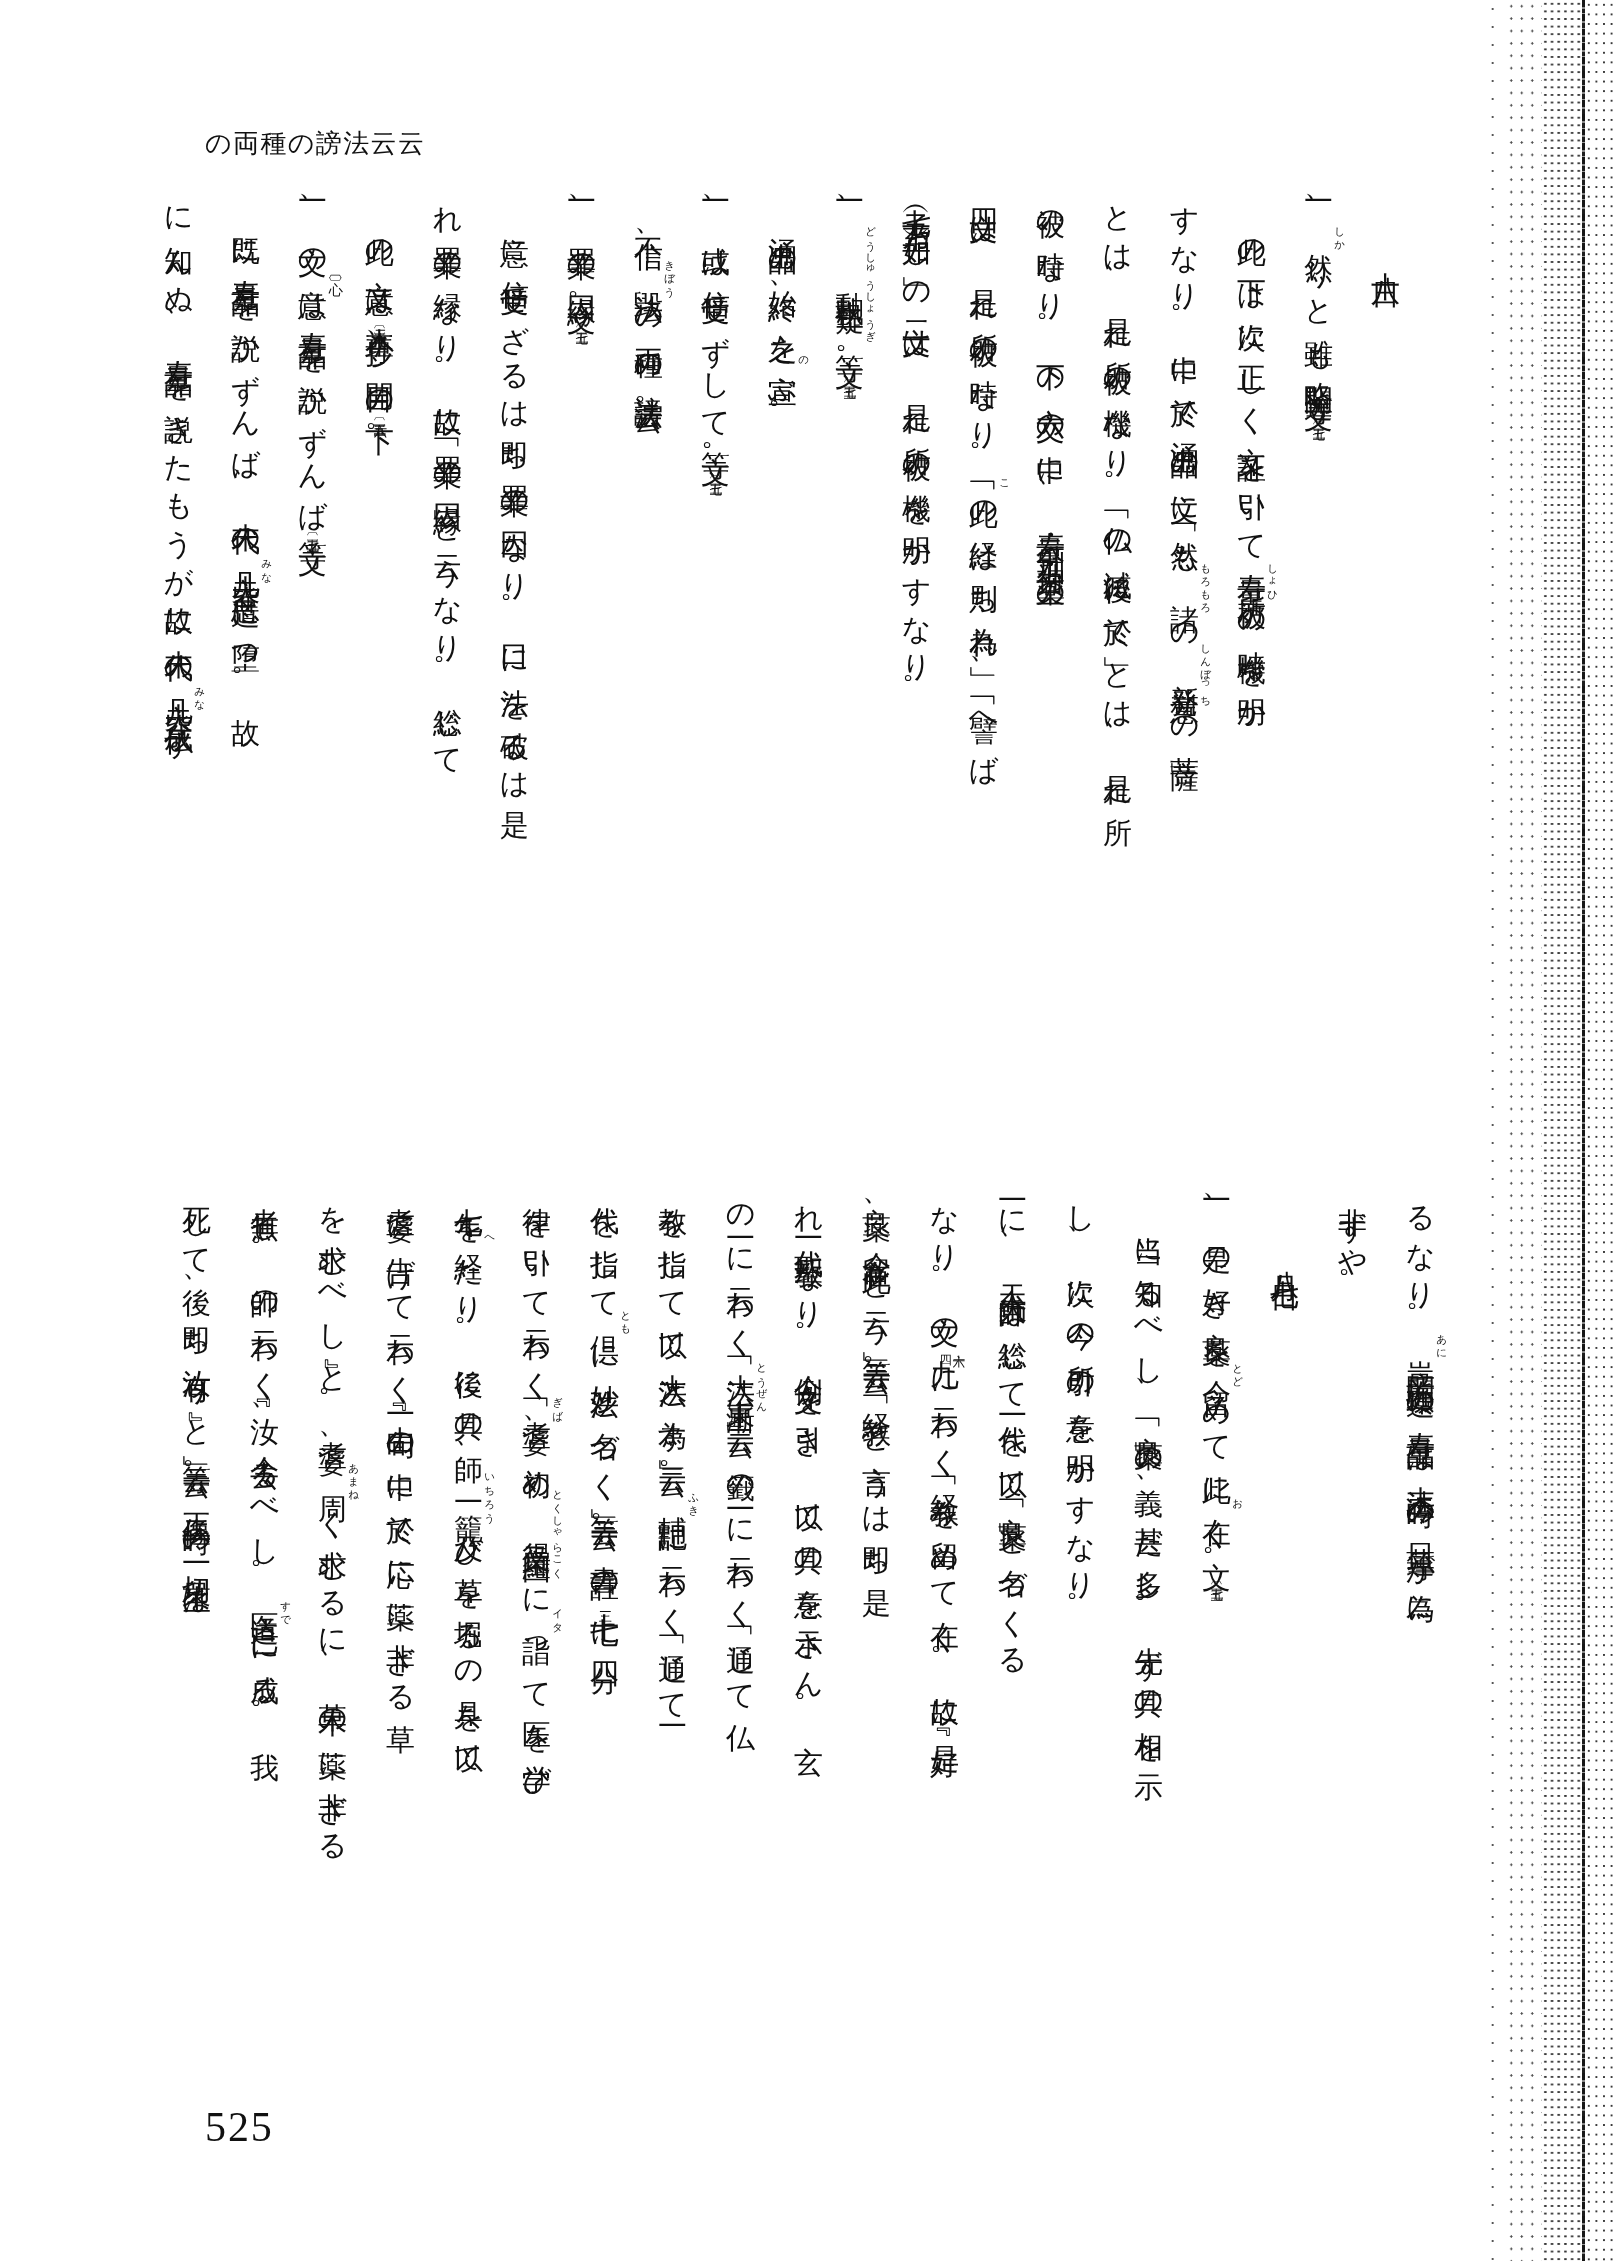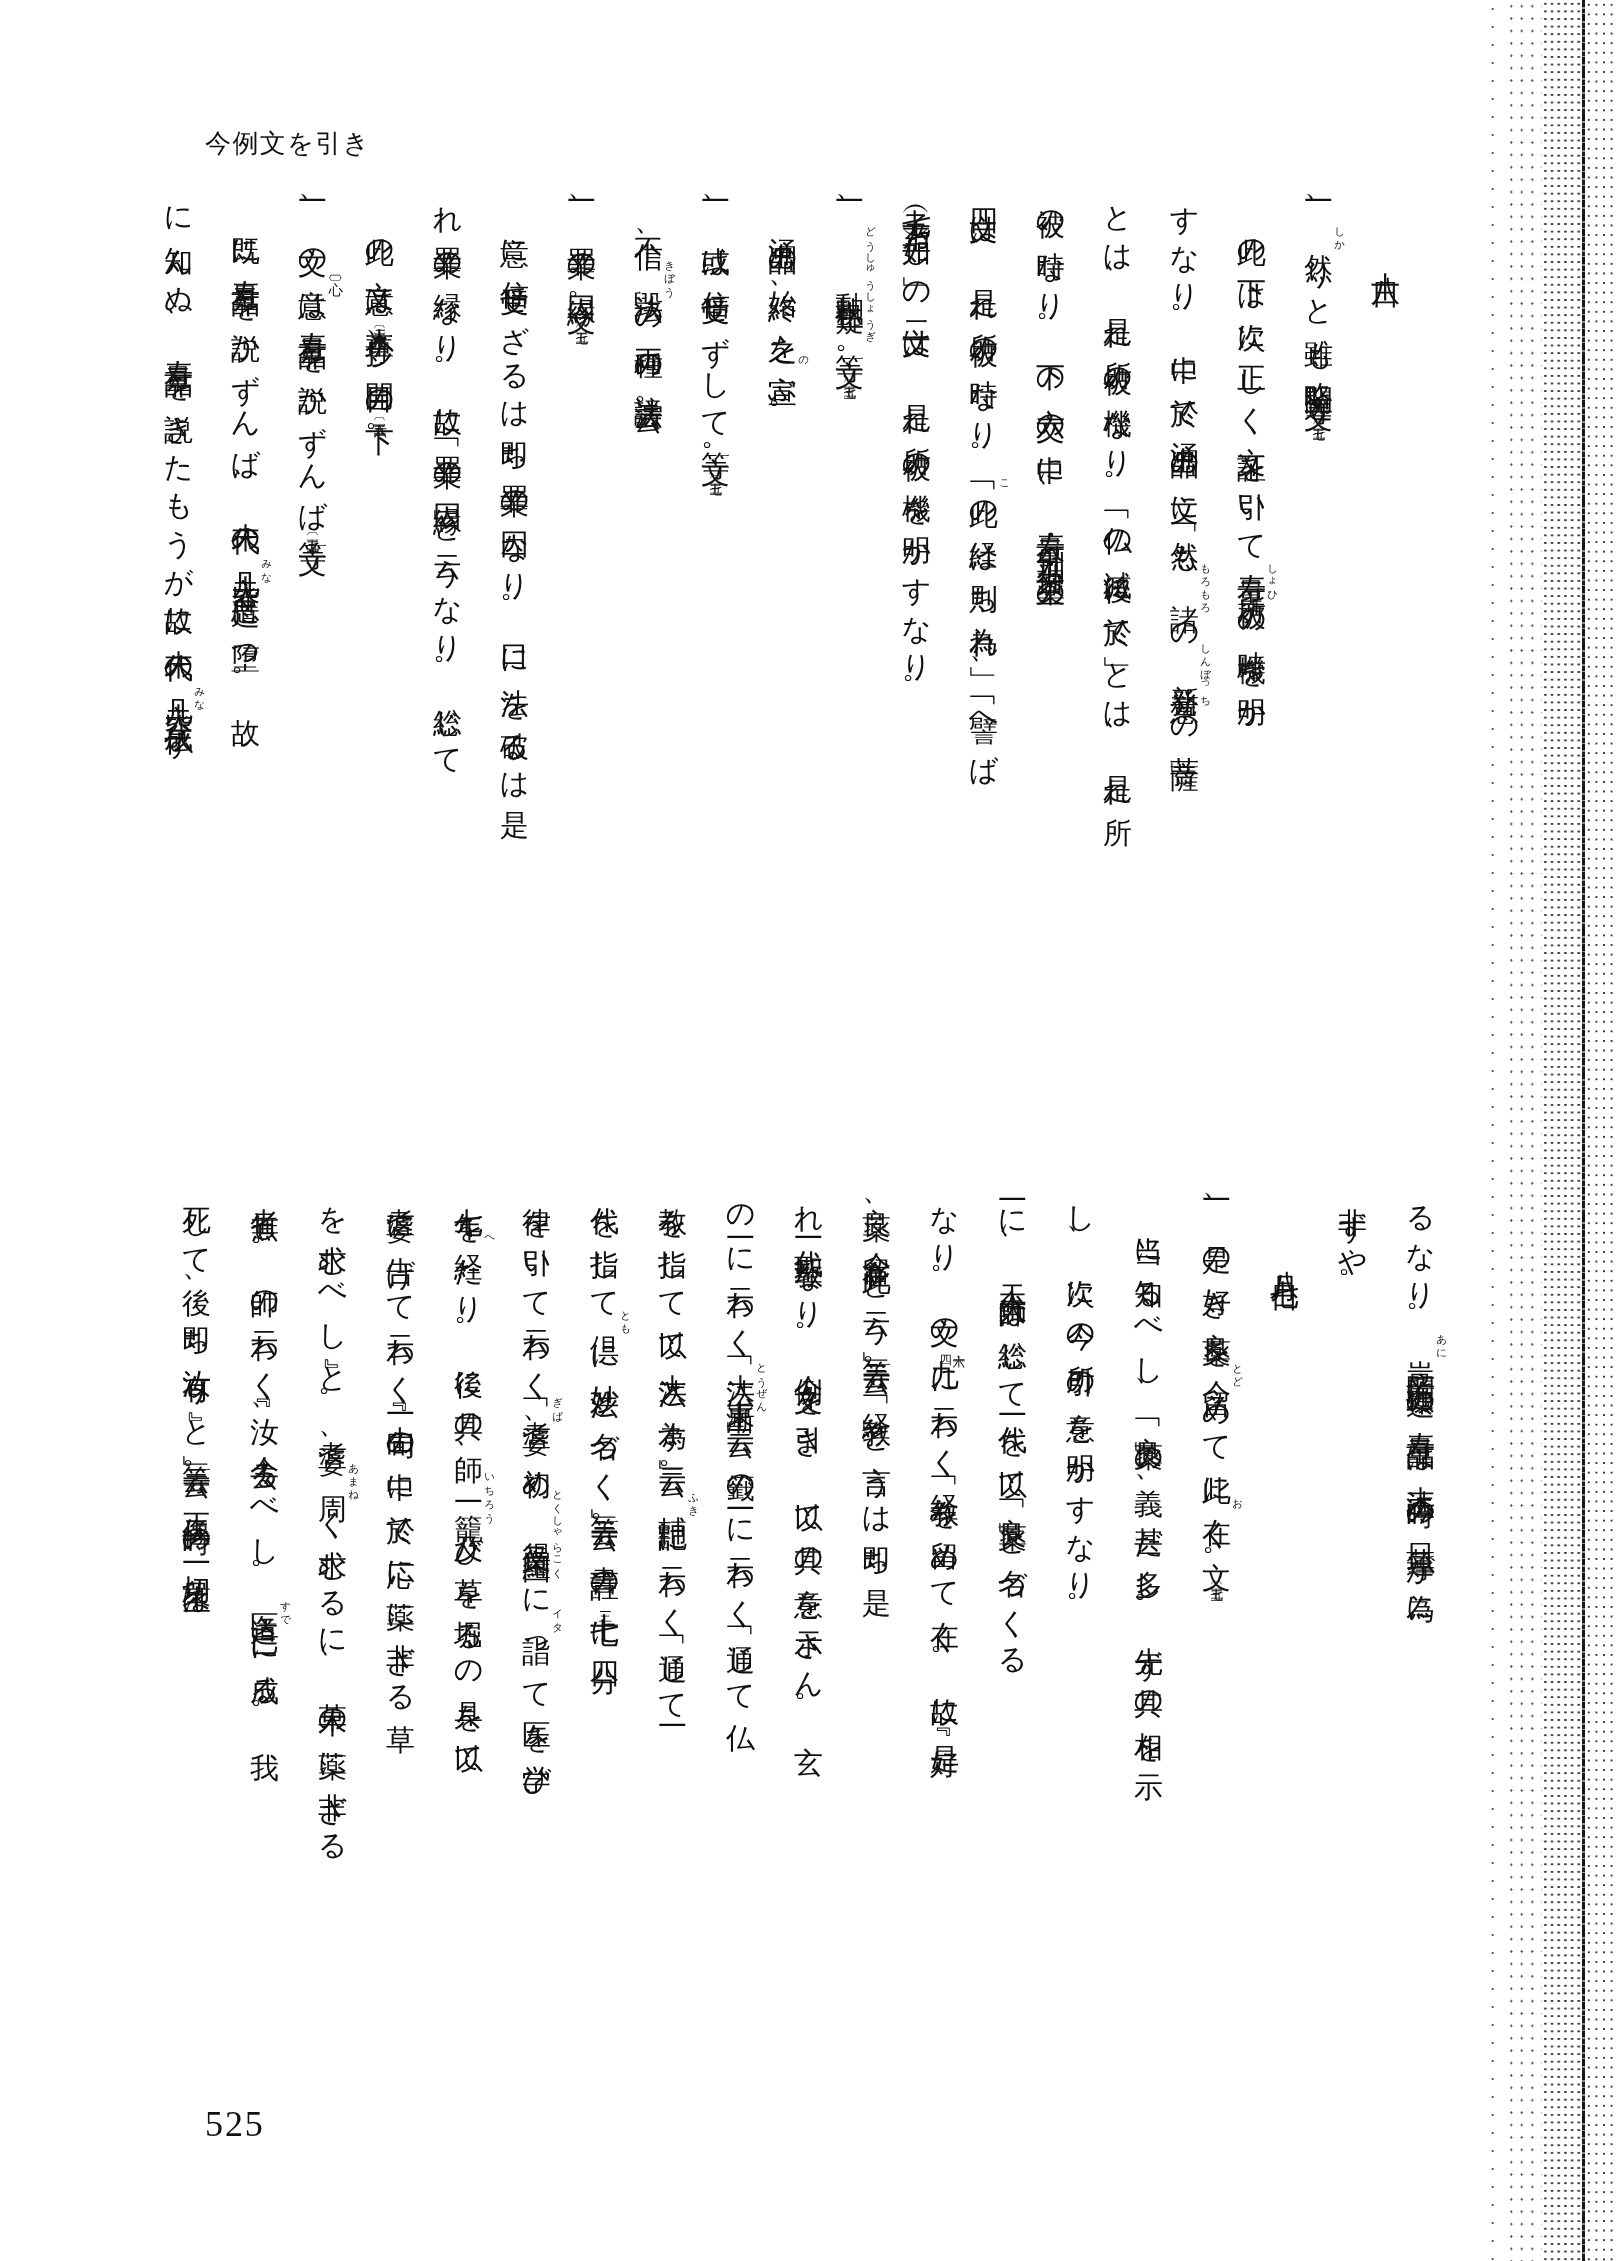--- a/index.html
+++ b/index.html
@@ -35,36 +35,36 @@
   ruby{ruby-align:center;}
   rt{font-size:10.5px;letter-spacing:1px;}
   rt.rt-note{font-size:14.3px;letter-spacing:0;}
   .ref{font-size:12.4px;letter-spacing:1px;}
   .note{font-size:13.4px;letter-spacing:1px;}
   .wari{display:inline-block;vertical-align:middle;margin:2.9px 0;}
   .wari span{display:block;font-size:12.4px;line-height:13.4px;letter-spacing:0;}
   
   .page-number{
     position:absolute;left:205px;top:2103px;
-    font-size:36px;letter-spacing:1.9px;
+    font-size:42px;letter-spacing:1.9px;
   }
   
   .gutter{position:absolute;top:0;right:0;bottom:0;width:132px;display:flex;}
   .g0{width:21px;background-image:radial-gradient(#555 0.8px,transparent 1.1px);background-size:15.3px 18px;}
   .g1{width:36px;background-image:radial-gradient(#444 0.9px,transparent 1.1px);background-size:10.5px 12.4px;}
   .g2{width:40px;background-image:radial-gradient(#333 1px,transparent 1.2px);background-size:6.7px 7.6px;}
   .g3{width:2.9px;background:repeating-linear-gradient(to bottom,#161616 0 6.7px,#8a8a8a 6.7px 8.6px,#1d1d1d 8.6px 13.4px,#9b9b9b 13.4px 14.3px);}
   .g4{width:32px;background-image:radial-gradient(#3a3a3a 0.9px,transparent 1.1px);background-size:7.6px 9.6px;}
 </style>
 </head>
 <body>
 
 <div class="page">
 
-  <div class="running-head">今例文を引き</div>
+  <div class="running-head">の両種の謗法云云</div>
 
   <div class="vblock" id="top-section">
       <div class="col heading">十八日</div>
       <div class="col item">一、<ruby>然<rt>しか</rt></ruby>りと雖も略開近等文。<span class="ref">〔七三五〕</span></div>
       <div class="col para">此の下は次に正しく文証を引いて寿量<ruby>所被<rt>しょひ</rt></ruby>の時機を明か</div>
       <div class="col cont">すなり。中に於て涌出品の文に「然も<ruby>諸<rt>もろもろ</rt></ruby>の<ruby>新発意<rt>しんぼっち</rt></ruby>の菩薩」</div>
       <div class="col cont">とは、是れ所被の機なり。「仏の滅後に於て」とは、是れ所</div>
       <div class="col cont">被の時なり。下の六文の中に、寿量・分別・神力・薬王の</div>
       <div class="col cont">四文は、是れ所被の時なり。「<ruby>此<rt>こ</rt></ruby>の経は則ち為れ」、「譬へば</div>
       <div class="col cont">七子（乃至）如し」の二文は、是れ所被の機を明かすなり。</div>

